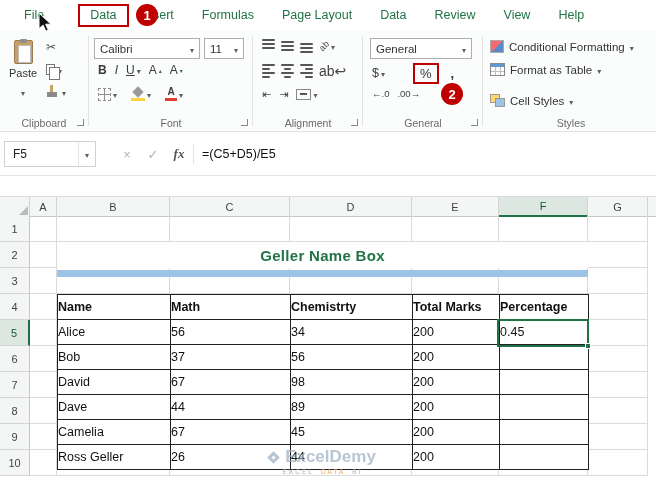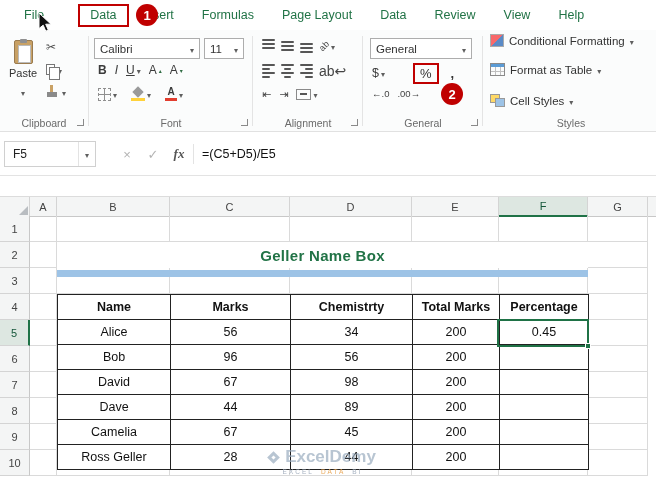--- a/index.html
+++ b/index.html
@@ -84,21 +84,21 @@
   .ncombo{left:6px;top:8px;width:102px}
   .nrow2{left:8px;top:31px;height:24px;gap:8px}
   .nrow3{left:8px;top:58px;gap:8px;font-size:9.5px;color:#444}
   .cur{font-size:12.5px}
   .redbox{border:2px solid #c00000;padding:1px 5px;display:flex;align-items:center;margin-left:20px;margin-right:4px}
   .pct{font-size:13px;color:#333}
   .comma{font-size:13px;font-weight:bold;color:#333}
 
   
   .srow{position:absolute;left:4px;display:flex;align-items:center;gap:5px;font-size:11.5px;color:#333;white-space:nowrap}
-  .s1{top:4px}.s2{top:33px}.s3{top:64px}
+  .s1{top:10px}.s2{top:33px}.s3{top:64px}
   .cf-ic{width:14px;height:13px;border:1px solid #aaa;background:linear-gradient(135deg,#f8696b 0 50%,#5a8ac6 50% 100%)}
   .tbl-ic{width:15px;height:13px;border:1px solid #8a8a8a;
     background:linear-gradient(#5b9bd5 0 3px,rgba(0,0,0,0) 3px),
                linear-gradient(90deg,rgba(0,0,0,0) 0 4px,#c0c0c0 4px 5px,rgba(0,0,0,0) 5px 9px,#c0c0c0 9px 10px,rgba(0,0,0,0) 10px),
                linear-gradient(rgba(0,0,0,0) 0 7px,#c0c0c0 7px 8px,rgba(0,0,0,0) 8px)}
   .cs-ic{position:relative;width:15px;height:13px}
   .cs-ic::before{content:"";position:absolute;left:0;top:0;width:8px;height:7px;background:#ffd966;border:1px solid #999}
   .cs-ic::after{content:"";position:absolute;left:5px;top:4px;width:8px;height:7px;background:#9dc3e6;border:1px solid #999}
 
   
@@ -123,21 +123,21 @@
   .corner::after{content:"";position:absolute;right:1px;bottom:1px;width:0;height:0;border-left:9px solid transparent;border-bottom:9px solid #b9bdc1}
   .rowhdrs{position:absolute;left:0;top:40px;width:30px}
   .rh{width:30px;height:26px;background:#f4f5f5;border-right:1px solid #c8c8c8;border-bottom:1px solid #d4d4d4;display:flex;align-items:center;justify-content:center;font-size:11px;color:#444}
   .rh.active{background:#dde7e1;border-right:2px solid #1f7246;color:#15573a}
   .vl{position:absolute;top:40px;height:260px;width:1px;background:#dadada}
   .hl{position:absolute;left:30px;width:618px;height:1px;background:#dadada}
   .title{position:absolute;left:57px;top:66px;width:531px;height:26px;background:#fff;display:flex;align-items:center;justify-content:center;
          font-size:15px;font-weight:bold;color:#217346;letter-spacing:.3px}
   .bluebar{position:absolute;left:57px;top:94px;width:531px;height:7px;background:#9dc3e6}
   .sheettable{position:absolute;left:57px;top:118px;border-collapse:collapse;table-layout:fixed}
-  .sheettable th,.sheettable td{border:1px solid #222;height:25px;text-align:center;font-size:12.5px;color:#111;background:#fff;padding:0;overflow:hidden}
+  .sheettable th,.sheettable td{border:1px solid #222;height:25px;text-align:left;font-size:12.5px;color:#111;background:#fff;padding:0;overflow:hidden}
   .sheettable th{font-weight:bold}
   .wm{position:absolute;left:57px;top:271px;width:531px;display:flex;flex-direction:column;align-items:center;z-index:5;pointer-events:none}
   .wm-brand{display:flex;align-items:center;gap:7px;font-size:17px;font-weight:bold;color:rgba(156,175,193,.72)}
   .wm-diamond{width:9px;height:9px;border:3px solid rgba(156,175,193,.72);transform:rotate(45deg)}
   .wm-tag{display:flex;gap:7px;font-size:6.5px;letter-spacing:2px;color:rgba(150,165,182,.85);margin-top:1px}
   .wm-tag .mid{color:rgba(232,162,77,.9)}
   .sel{position:absolute;left:497px;top:143px;width:92px;height:28px;border:2px solid #1f7246;z-index:6}
   .handle{position:absolute;right:-4px;bottom:-4px;width:6px;height:6px;background:#1f7246;border:1px solid #fff}
 </style>
 </head>
@@ -396,37 +396,37 @@
       <colgroup>
           <col style="width:113px">
           <col style="width:120px">
           <col style="width:122px">
           <col style="width:87px">
           <col style="width:89px">
         </colgroup>
       <thead>
         <tr>
           <th>Name</th>
-          <th>Marks</th>
+          <th>Math</th>
           <th>Chemistrty</th>
           <th>Total Marks</th>
           <th>Percentage</th>
         </tr>
       </thead>
       <tbody>
         <tr>
           <td>Alice</td>
           <td>56</td>
           <td>34</td>
           <td>200</td>
           <td>0.45</td>
         </tr>
         <tr>
           <td>Bob</td>
-          <td>96</td>
+          <td>37</td>
           <td>56</td>
           <td>200</td>
           <td></td>
         </tr>
         <tr>
           <td>David</td>
           <td>67</td>
           <td>98</td>
           <td>200</td>
           <td></td>
@@ -440,21 +440,21 @@
         </tr>
         <tr>
           <td>Camelia</td>
           <td>67</td>
           <td>45</td>
           <td>200</td>
           <td></td>
         </tr>
         <tr>
           <td>Ross Geller</td>
-          <td>28</td>
+          <td>26</td>
           <td>44</td>
           <td>200</td>
           <td></td>
         </tr>
       </tbody>
     </table>
 
     <div class="wm">
       <div class="wm-brand">
         <span class="wm-diamond"></span>

